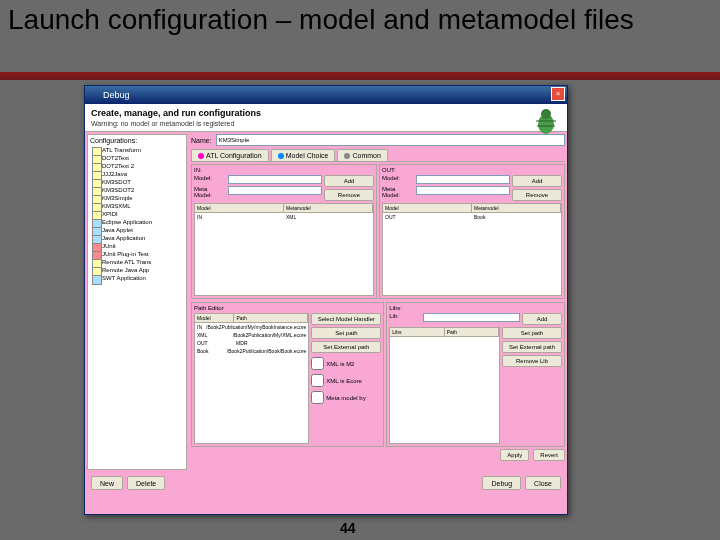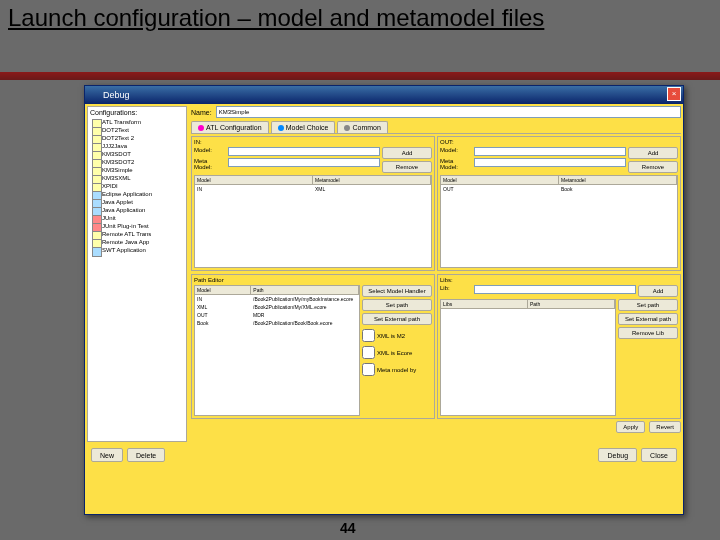--- a/index.html
+++ b/index.html
@@ -1,20 +1,20 @@
 <!DOCTYPE html>
 <html><head>
 <meta charset="utf-8">
 <style>
 * { box-sizing: border-box; margin: 0; padding: 0; font-family: Arial, sans-serif; }
 body { width: 720px; height: 540px; background: #6a6a6a; position: relative; overflow: hidden; }
-.slide-title { position: absolute; top: 4px; left: 8px; font-size: 24px; color: #000; z-index: 100; text-decoration: underline; }
+.slide-title { position: absolute; top: 4px; left: 8px; font-size: 28px; color: #000; z-index: 100; }
 .title-underline { position: absolute; top: 72px; left: 0; width: 720px; height: 8px; background: linear-gradient(to bottom, #8a1a1a, #6a1a1a); z-index: 100; }
 .page-num { position: absolute; bottom: 4px; left: 340px; font-size: 14px; font-weight: bold; color: #000000; z-index: 100; }
-.dialog { position: absolute; top: 85px; left: 84px; width: 600px; height: 430px; background: #fde047; border: 1px solid #0a246a; box-shadow: 2px 2px 6px rgba(0,0,0,0.5); }
+.dialog { position: absolute; top: 85px; left: 84px; width: 484px; height: 430px; background: #f9a8d4; border: 1px solid #0a246a; box-shadow: 2px 2px 6px rgba(0,0,0,0.5); }
 .titlebar { height: 18px; background: linear-gradient(to bottom, #3a6ea5, #0a246a); display: flex; align-items: center; padding: 0 4px; }
 .titlebar span { color: #fff; font-size: 9px; margin-left: 14px; }
 .win-btn { position: absolute; right: 2px; top: 1px; width: 14px; height: 14px; background: #e74c3c; border: 1px solid #fff; font-size: 8px; color: #fff; text-align: center; line-height: 12px; }
 .header { padding: 4px 6px; background: #fff; border-bottom: 1px solid #aca899; position: relative; }
 .header .h1 { font-size: 9px; font-weight: bold; }
 .header .h2 { font-size: 7px; margin-top: 2px; color: #333; }
 .bug-icon { position: absolute; right: 6px; top: 2px; width: 30px; height: 30px; }
 .main { display: flex; height: 340px; }
 .sidebar { width: 100px; background: #fff; border: 1px solid #aca899; margin: 2px; padding: 2px; font-size: 6px; overflow: hidden; }
 .sidebar .lbl { font-size: 7px; margin-bottom: 2px; }
@@ -59,20 +59,30 @@
 
 <div class="slide-title">Launch configuration – model and metamodel files</div>
 <div class="title-underline"></div>
 <div class="page-num">44</div>
 
 <div class="dialog">
   <div class="titlebar">
     <span>Debug</span>
     <div class="win-btn">×</div>
   </div>
+  <div class="header">
+    <div class="h1">Create, manage, and run configurations</div>
+    <div class="h2">Warning: no model or metamodel is registered</div>
+    <svg class="bug-icon" viewBox="0 0 30 30">
+        <ellipse cx="15" cy="18" rx="8" ry="10" fill="#4a9d4a"></ellipse>
+        <ellipse cx="15" cy="8" rx="5" ry="5" fill="#3a7d3a"></ellipse>
+        <line x1="5" y1="15" x2="25" y2="15" stroke="#2a5d2a"></line>
+        <line x1="6" y1="20" x2="24" y2="20" stroke="#2a5d2a"></line>
+      </svg>
+  </div>
   <div class="main">
     <div class="sidebar">
       <div class="lbl">Configurations:</div>
       <div class="tree-item">ATL Transform</div>
       <div class="tree-item">DOT2Text</div>
       <div class="tree-item">DOT2Text 2</div>
       <div class="tree-item">JJJ2Java</div>
       <div class="tree-item">KM3SDOT</div>
       <div class="tree-item">KM3SDOT2</div>
       <div class="tree-item">KM3Simple</div>

